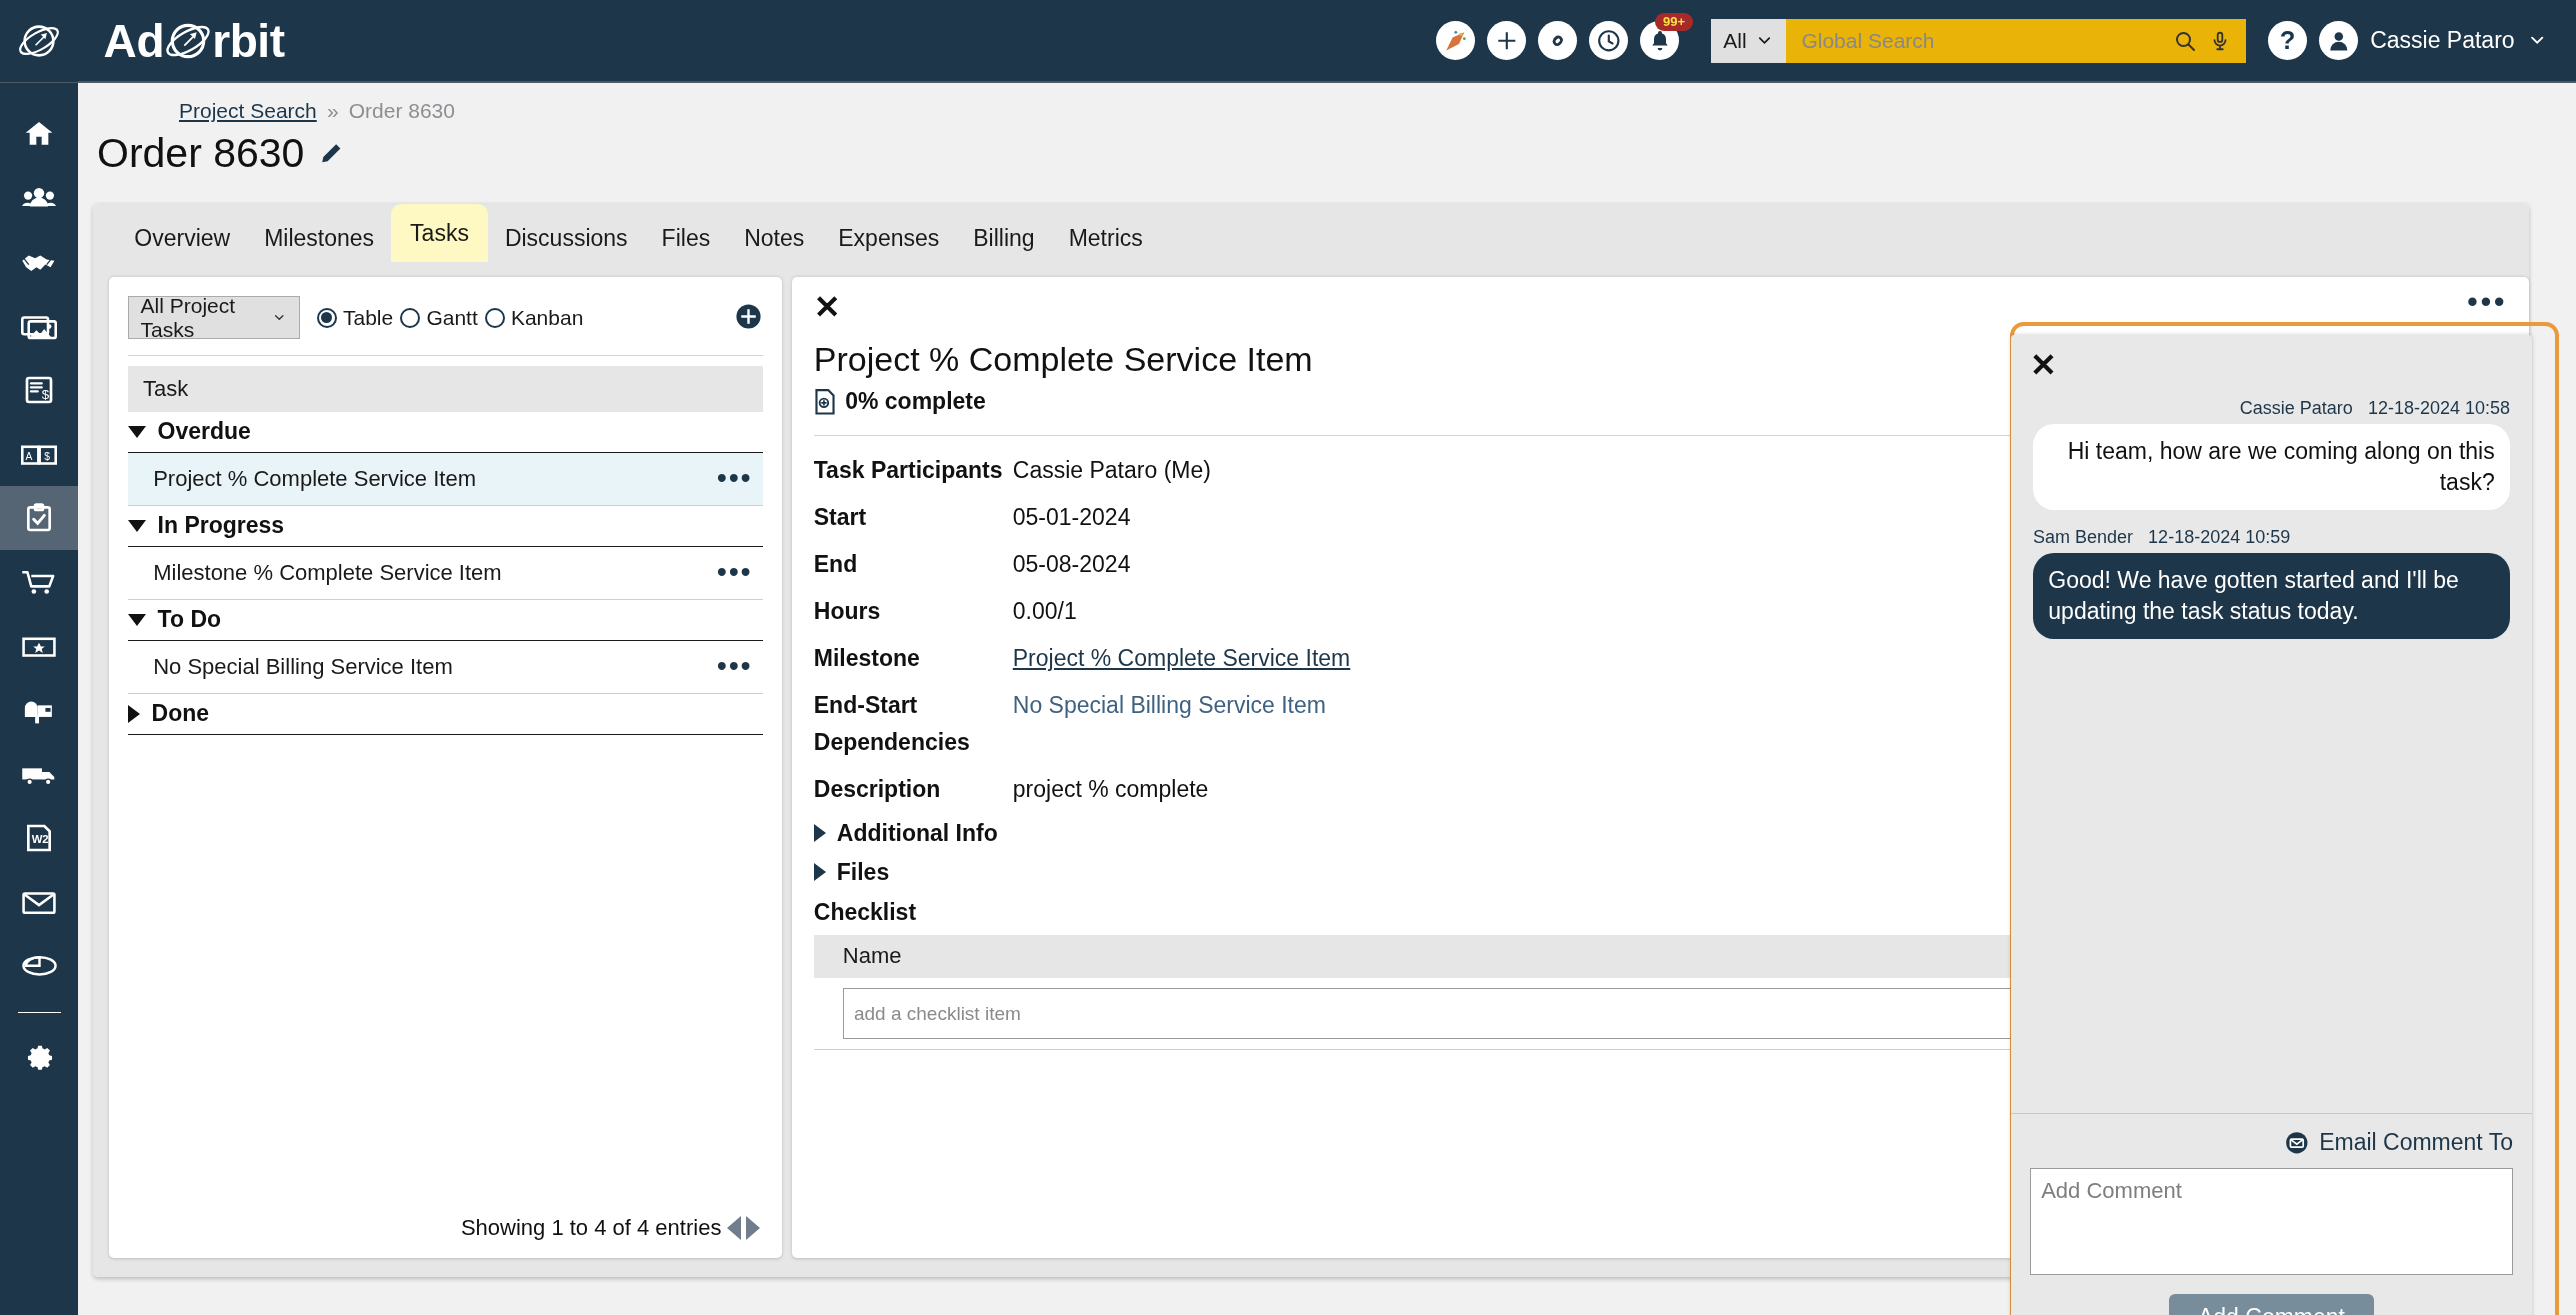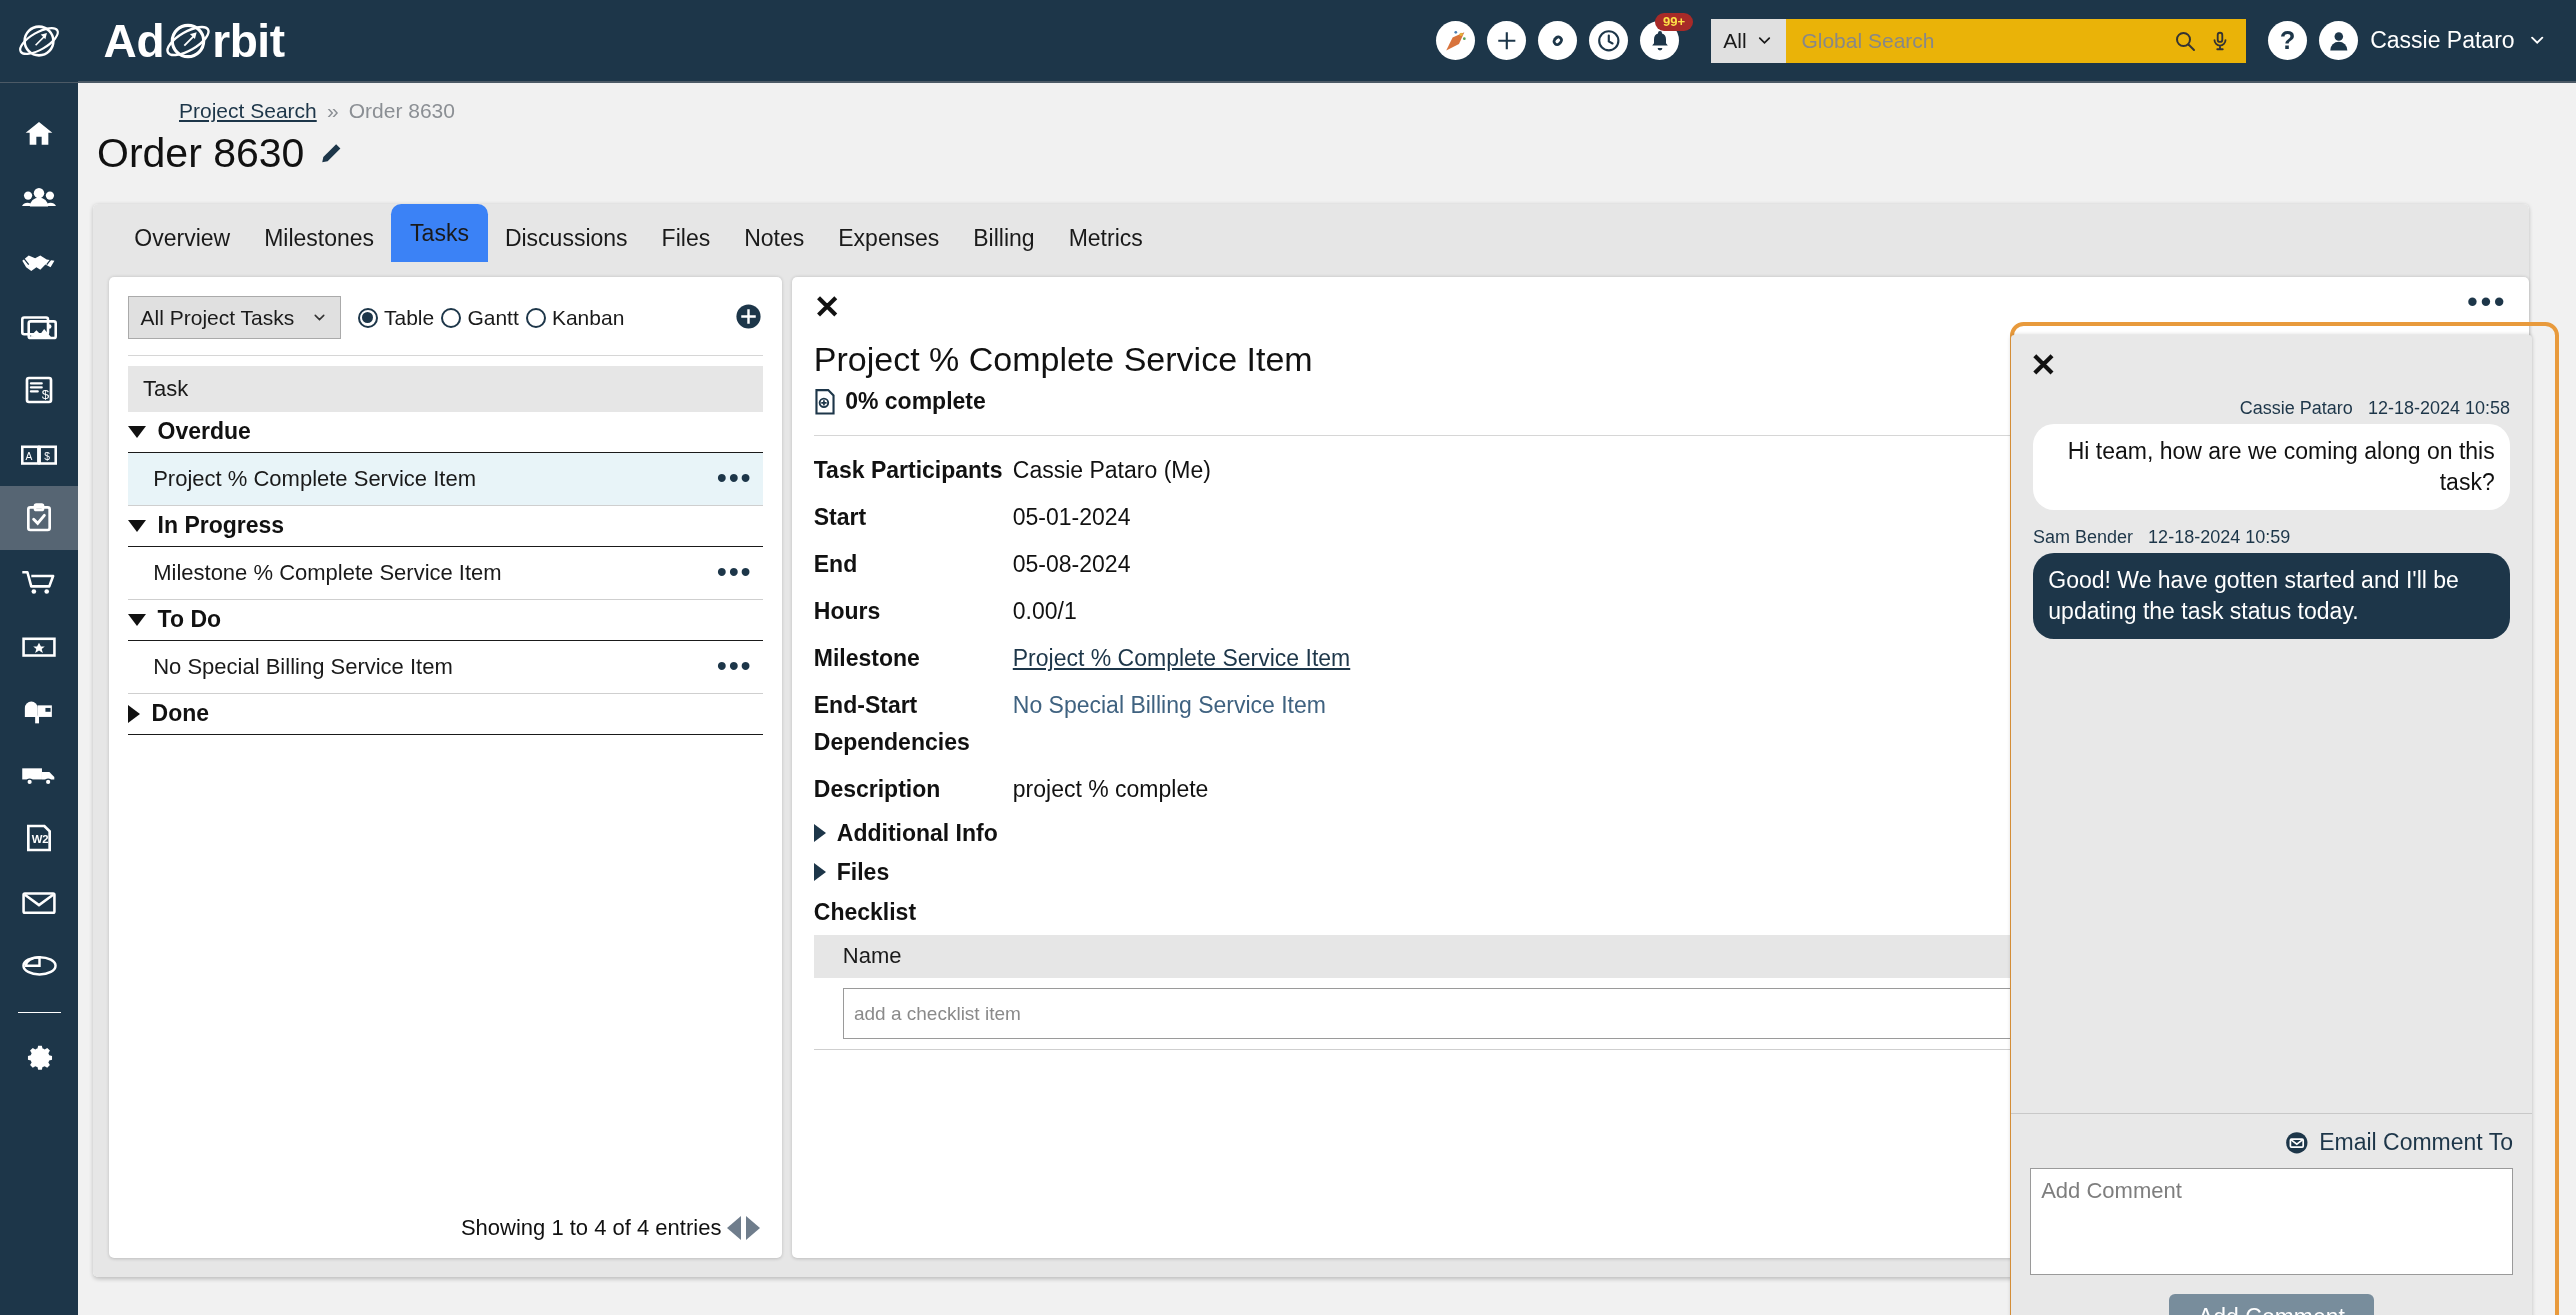--- a/index.html
+++ b/index.html
@@ -95,38 +95,38 @@
     position: absolute; top: 0; left: 0; width: 2436px; height: 58px;
     background: #e6e6e6; display: flex; align-items: flex-end;
     border-radius: 5.1px 5.1px 0 0;
   }
   .tab {
     font-size: 23px; color: #1a1a1a; padding: 0 17px; height: 48px;
     display: flex; align-items: center; cursor: pointer;
   }
   .tab:first-child { margin-left: 24px; }
   .tab.active {
-    background: #3b82f6; border-radius: 10.2px 10.2px 0 0; height: 58px;
+    background: #fef9c3; border-radius: 10.2px 10.2px 0 0; height: 58px;
     padding: 0 19px;
   }
 
   .panels {
     position: absolute; top: 58px; left: 0; width: 2436px; height: 1015px;
     background: #e6e6e6; border-radius: 0 0 5.1px 5.1px; display: flex;
   }
 
   
   .tasks-panel {
     margin: 15.3px 0 19px 15.3px; width: 673px; background: #fff;
     border-radius: 5.1px; box-shadow: 0 0.9px 3.4px rgba(0,0,0,.18);
     position: relative;
   }
   .tp-controls { display: flex; align-items: center; padding: 19px 19px 0 19px; gap: 0; }
   .tp-select {
-    background: #e0e0e0; border: 0.9px solid #aaa; height: 43px; width: 213px;
+    background: #e0e0e0; border: 0.9px solid #aaa; height: 43px; width: 172px;
     display: flex; align-items: center; justify-content: space-between;
     padding: 0 12px; font-size: 21px; color: #1a1a1a;
   }
   .radio-group { display: flex; align-items: center; gap: 6.8px; margin-left: 17px; }
   .radio { display: flex; align-items: center; gap: 6px; font-size: 21px; color: #1a1a1a; }
   .rdot {
     width: 20.4px; height: 20.4px; border-radius: 50%;
     border: 2.1px solid #1d3649; background: #fff; flex: 0 0 20.4px;
     display: flex; align-items: center; justify-content: center;
   }

